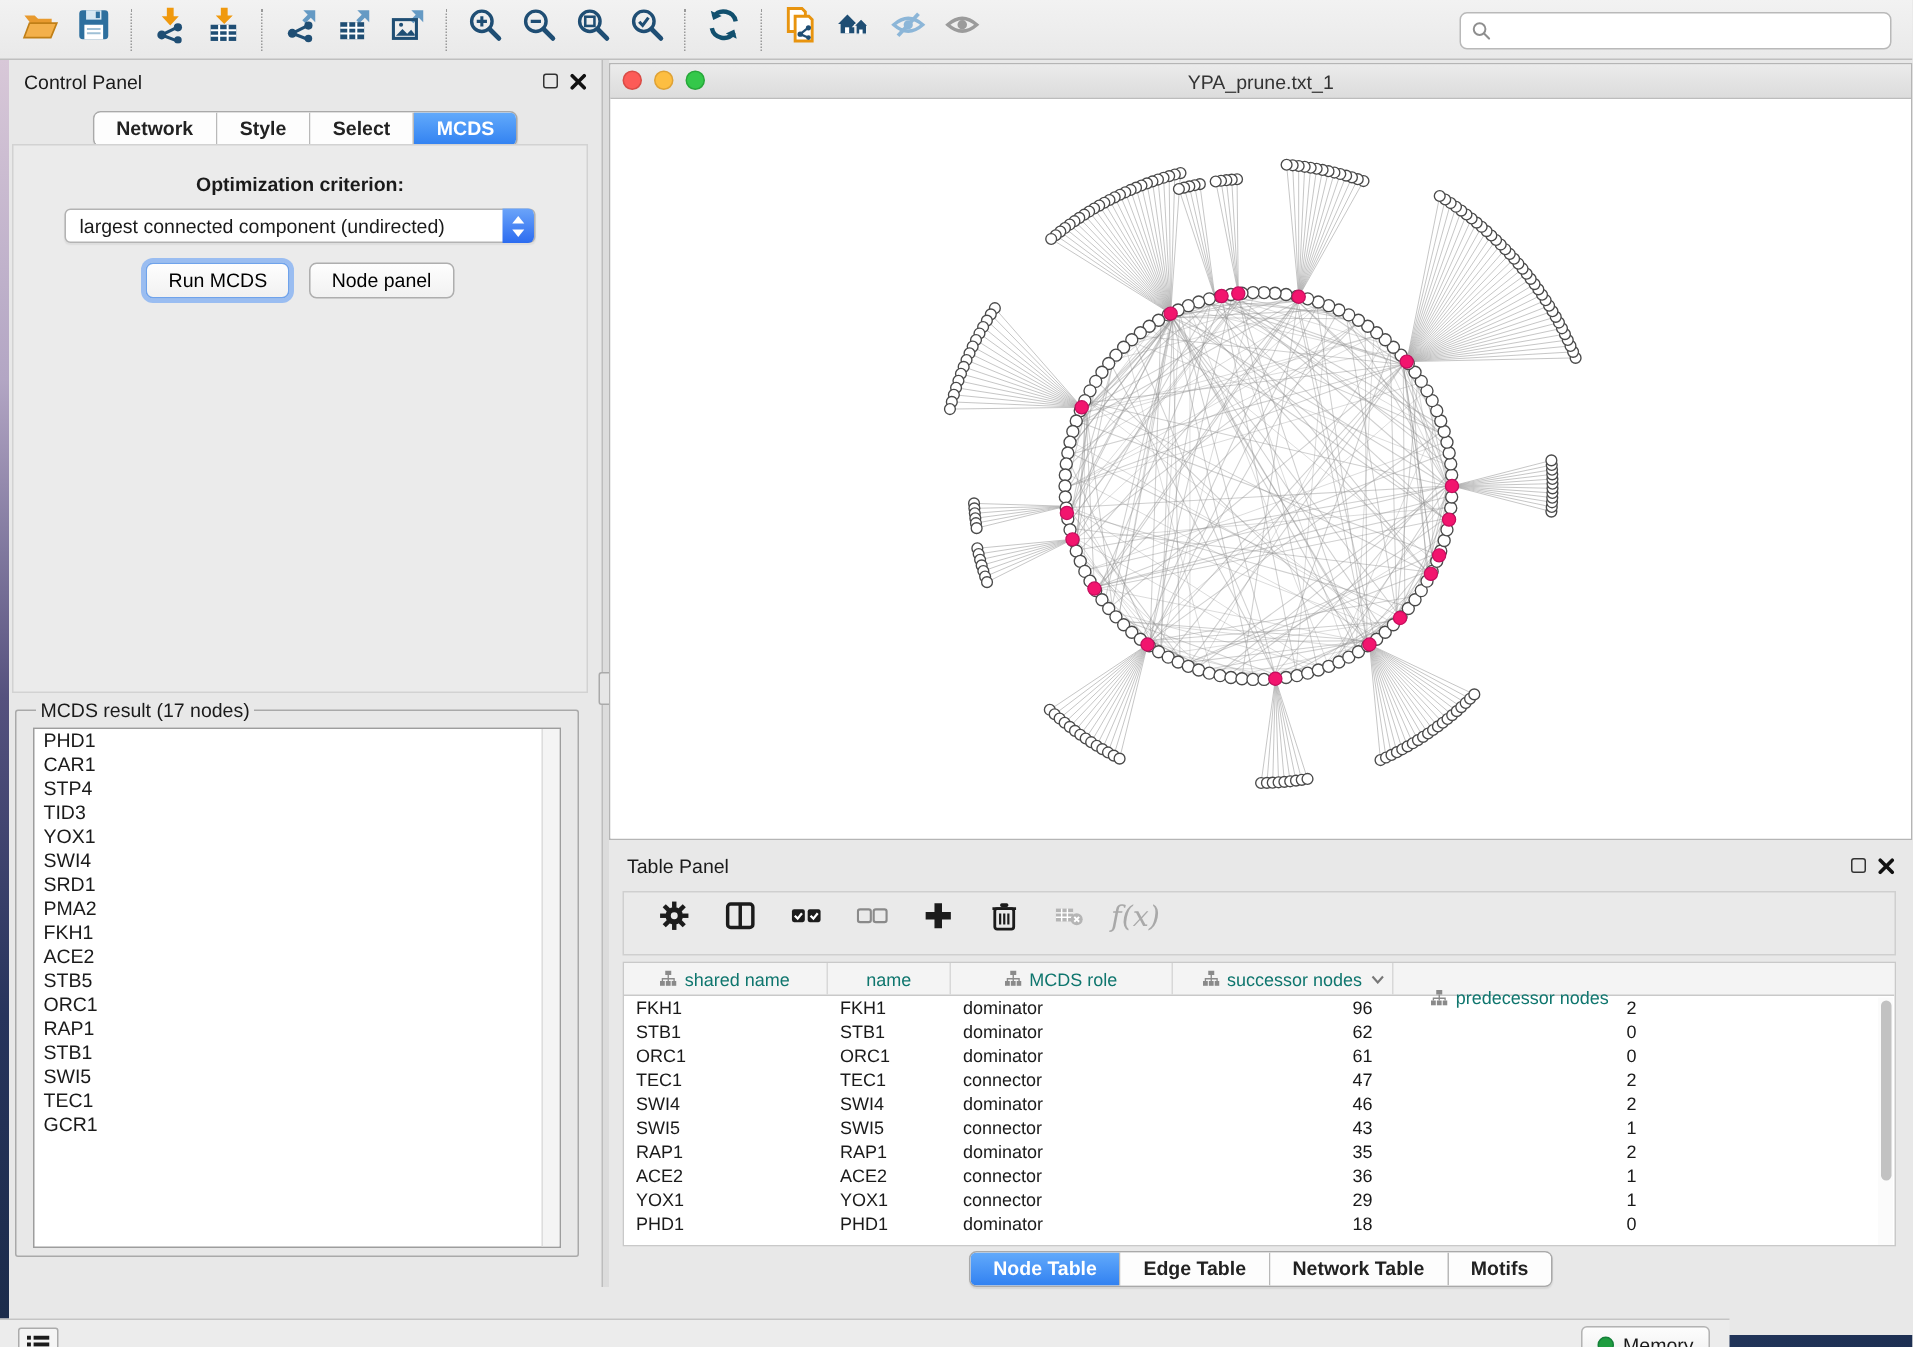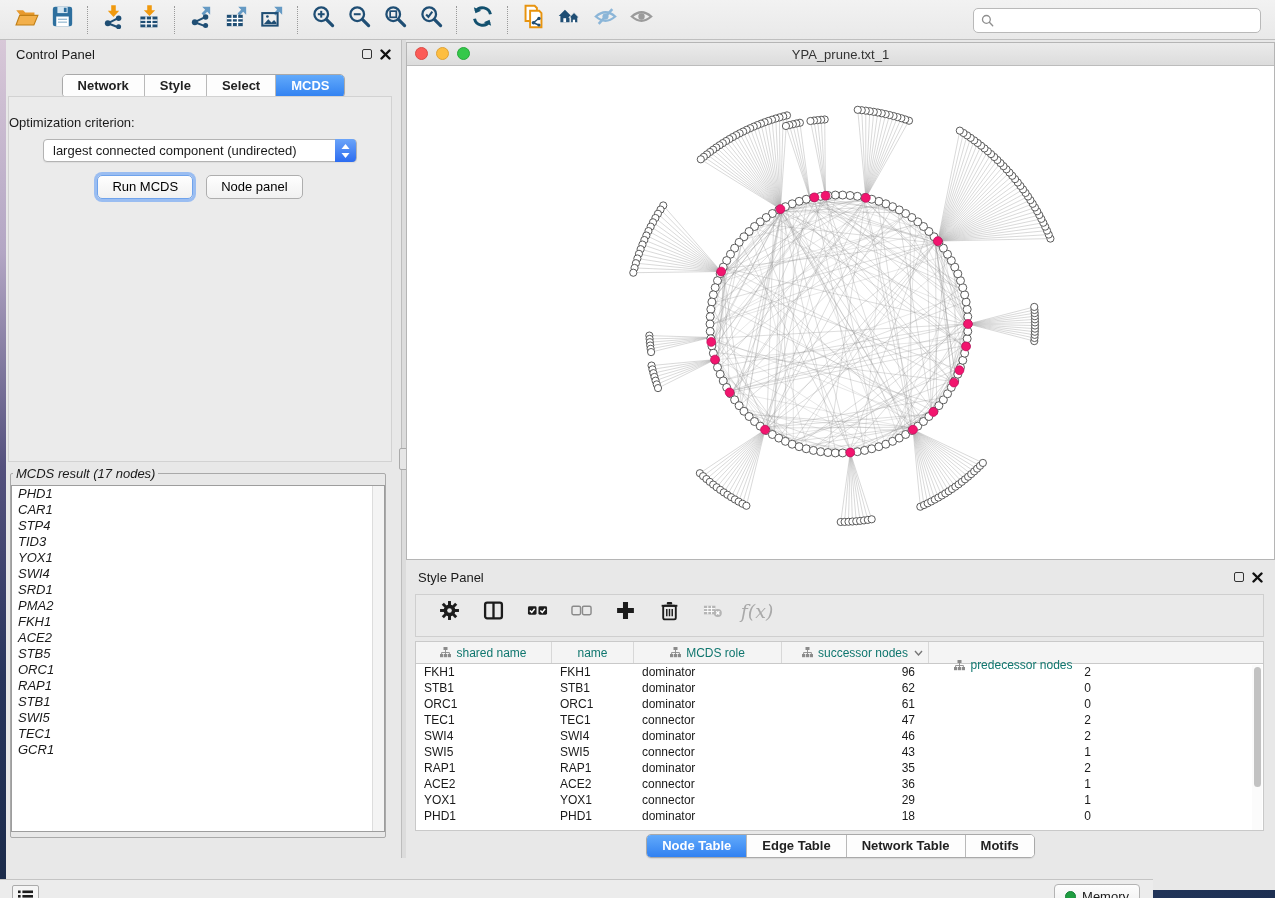--- a/index.html
+++ b/index.html
@@ -29,29 +29,29 @@
   .float-box { width:10px; height:10px; border:1.5px solid #333; border-radius:2px; }
   .close-x svg { width:11px; height:11px; display:block; }
 
   .tabs-row { display:flex; justify-content:center; margin-top:6px; }
   .seg { display:inline-flex; border:1px solid #a9a9a9; border-radius:5px; overflow:hidden; background:#fff; box-shadow:0 1px 1px rgba(0,0,0,.08);font-weight:bold; }
   .seg .seg-btn { padding:3px 15px 4px; font-size:13px; background:#fdfdfd; border-right:1px solid #b9b9b9; color:#222; cursor:default; white-space:nowrap; }
   .seg .seg-btn:last-child { border-right:none; }
   .seg .seg-btn.sel { background:linear-gradient(#62aafb,#3181f1); color:#fff; }
 
   .mcds-pane { position:absolute; left:2px; top:56px; width:384px; height:366px; background:#ebebeb; border:1px solid #d2d2d2; }
-  .opt-label { margin-top:18px; font-size:13px; }
+  .opt-label { text-align:center; margin-top:18px; font-size:13px;font-weight:bold; }
   .dropdown { position:relative; margin:9px auto 0; width:314px; height:23px; background:#fff; border:1px solid #b3b3b3; border-radius:4px; font-size:13px; line-height:21px; padding-left:9px; box-shadow:0 1px 1px rgba(0,0,0,.06); }
   .dd-stepper { position:absolute; right:0; top:-1px; width:21px; height:23px; border-radius:0 4px 4px 0; background:linear-gradient(#6ba4f9,#2c6cf0); display:flex; flex-direction:column; align-items:center; justify-content:center; gap:2px; }
   .dd-stepper svg { width:9px; height:6px; display:block; }
   .btn-row { display:flex; justify-content:center; gap:13px; margin-top:13px; }
   .mac-btn { font-size:13px; padding:3px 14px 4px; background:linear-gradient(#fefefe,#f1f1f1); border:1px solid #aeaeae; border-radius:5px; cursor:default; white-space:nowrap; }
   .mac-btn.focus { box-shadow:0 0 0 3px rgba(110,165,245,.65); border-color:#6fa3ec; }
 
-  .result-fieldset { position:absolute; left:4px; top:426px; width:376px; height:372px; border:1px solid #a9a9a9; border-radius:2px; padding:4px 0 5px;font-style:italic; }
+  .result-fieldset { position:absolute; left:4px; top:426px; width:376px; height:372px; border:1px solid #a9a9a9; border-radius:2px; padding:4px 11px 5px; }
   .result-fieldset legend { font-size:13px; padding:0 3px; margin-left:2px; }
   .result-list { position:relative; width:100%; height:100%; background:#fff; border:1px solid #9d9d9d; overflow:hidden; }
   .result-list .sb-track { position:absolute; right:0; top:0; width:12px; height:100%; background:#f4f4f4; border-left:1px solid #ddd; }
   .result-item { font-size:13px; line-height:16px; padding-left:6px; }
 
   
   .v-split { position:absolute; left:402px; top:40px; width:4px; height:818px; background:#dcdcdc; }
   .v-grip { position:absolute; left:-3px; top:408px; width:9px; height:22px; background:#e6e6e6; border:1px solid #aaa; border-radius:2px; }
 
   
@@ -1035,21 +1035,21 @@
           <circle cx="322.60179559582105" cy="326.3595850860834" r="4.4" fill="#f2156e" stroke="#c40e5e" stroke-width="0.8"></circle>
           <circle cx="307.9972412239569" cy="293.55721890039297" r="4.4" fill="#f2156e" stroke="#c40e5e" stroke-width="0.8"></circle>
           <circle cx="304.25541913233747" cy="275.9533300238485" r="4.4" fill="#f2156e" stroke="#c40e5e" stroke-width="0.8"></circle>
           <circle cx="314.1526359641045" cy="205.53097304322173" r="4.4" fill="#f2156e" stroke="#c40e5e" stroke-width="0.8"></circle>
         </svg>
     </div>
   </div>
 
   <div class="table-panel">
     <div class="panel-head" style="padding:0 12px;">
-      <span class="ph-title">Style Panel</span>
+      <span class="ph-title">Table Panel</span>
       <span class="ph-icons">
         <span class="float-box"></span>
         <span class="close-x">
             <svg viewBox="0 0 11 11">
               <g stroke="#111" stroke-width="2.4" stroke-linecap="round">
                 <line x1="1.5" y1="1.5" x2="9.5" y2="9.5"></line>
                 <line x1="9.5" y1="1.5" x2="1.5" y2="9.5"></line>
               </g>
             </svg>
           </span>

